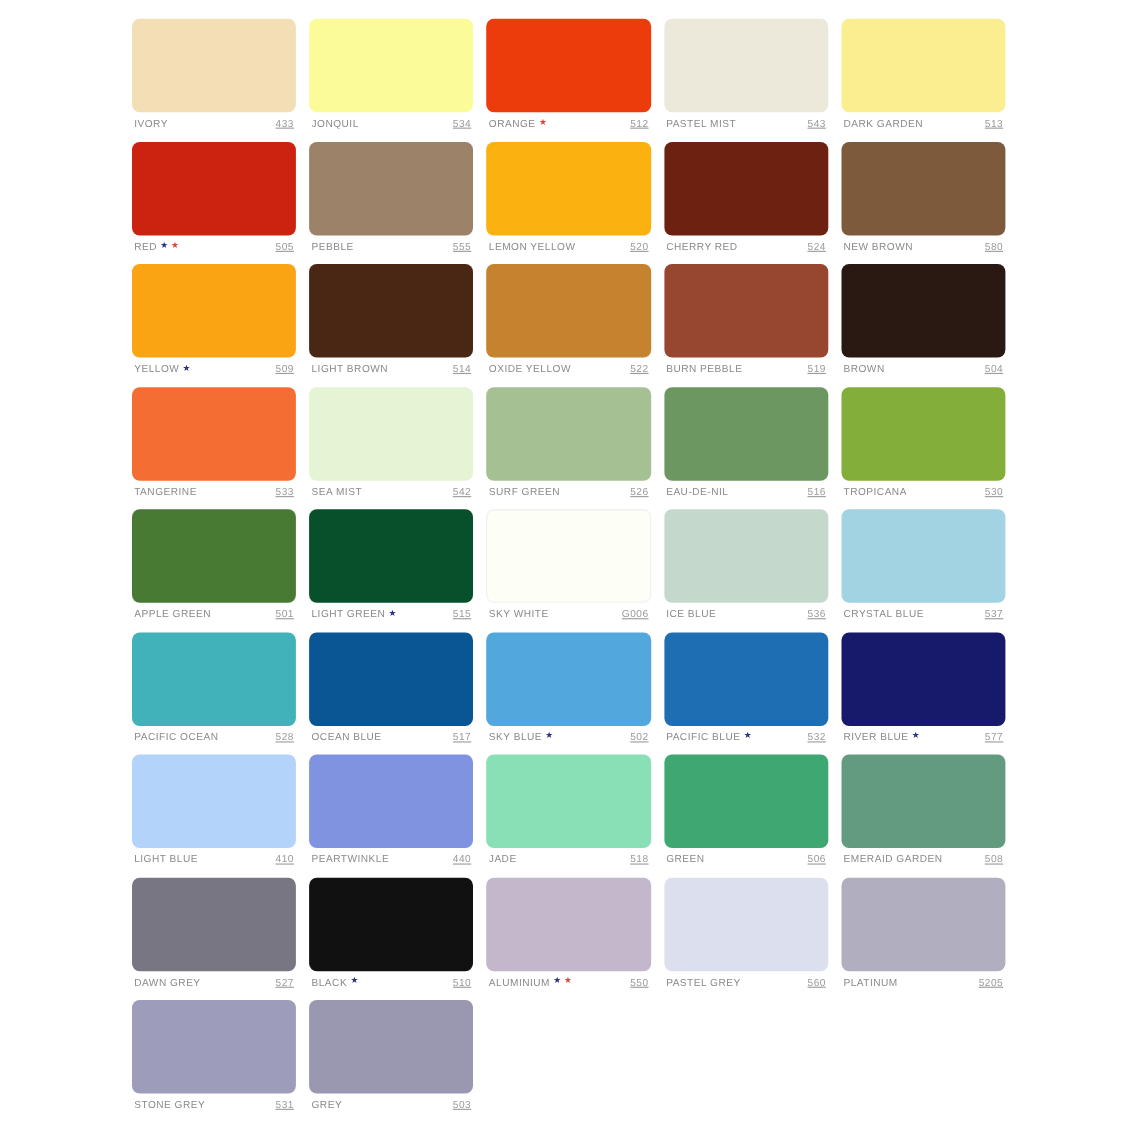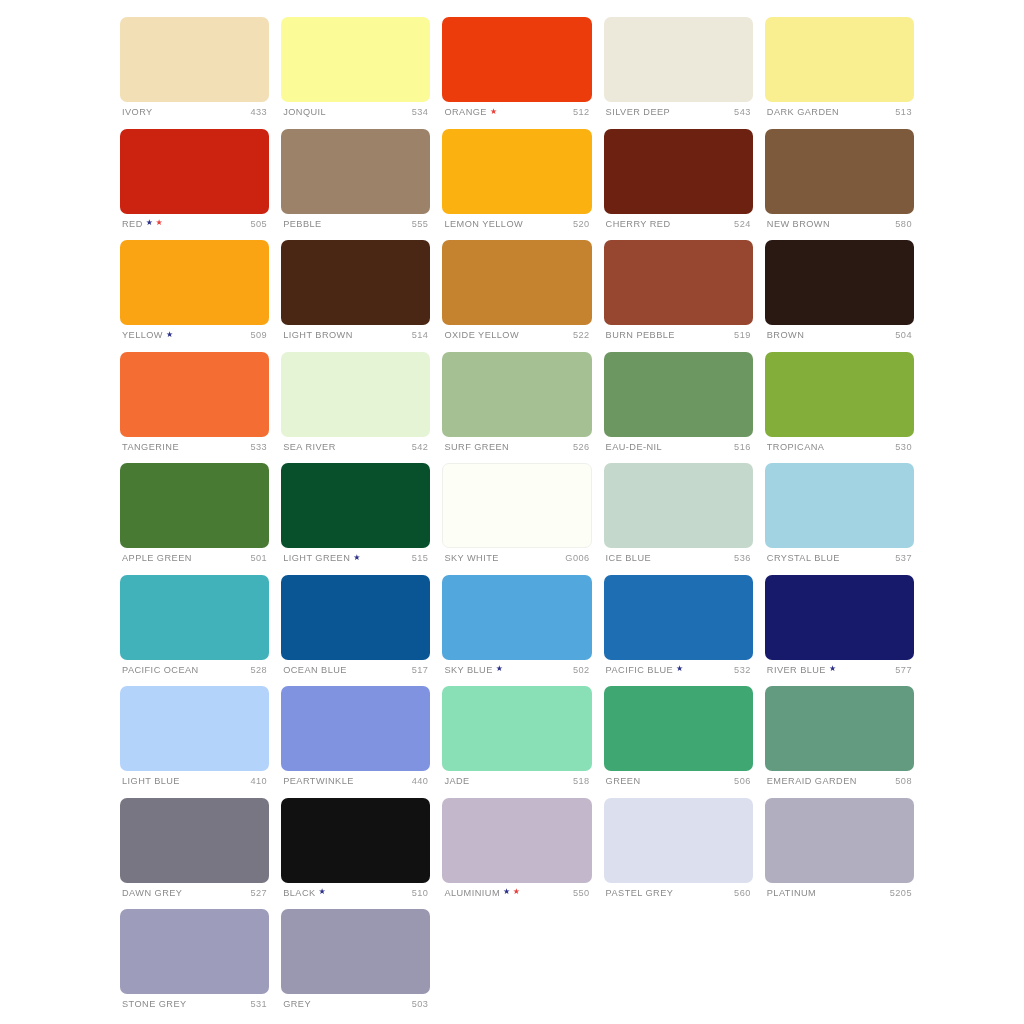--- a/index.html
+++ b/index.html
@@ -72,20 +72,21 @@
     font-size: 8px;
     line-height: 1;
     position: relative;
     top: -0.5px;
   }
   .star.blue { color: #2b2f87; }
   .star.red  { color: #e8403a; }
   .code {
     color: #9a9a9a;
     margin-left: 6px;
+    text-decoration: underline;
   }
 </style>
 </head>
 <body>
 
 <div id="chart">
   <div class="grid">
       <div class="cell">
         <div class="swatch" style="background: rgb(242, 223, 182);"></div>
         <div class="caption">
@@ -113,21 +114,21 @@
               <span class="star red" style="color: rgb(232, 64, 58);">★</span>
             </span>
           </div>
           <span class="code">512</span>
         </div>
       </div>
       <div class="cell">
         <div class="swatch" style="background: rgb(236, 232, 218);"></div>
         <div class="caption">
           <div class="name-wrap">
-            <span class="cname">SILVER DEEP</span>
+            <span class="cname">PASTEL MIST</span>
           </div>
           <span class="code">543</span>
         </div>
       </div>
       <div class="cell">
         <div class="swatch" style="background: rgb(249, 238, 144);"></div>
         <div class="caption">
           <div class="name-wrap">
             <span class="cname">DARK GARDEN</span>
           </div>
@@ -237,21 +238,21 @@
           <div class="name-wrap">
             <span class="cname">TANGERINE</span>
           </div>
           <span class="code">533</span>
         </div>
       </div>
       <div class="cell">
         <div class="swatch" style="background: rgb(228, 244, 212);"></div>
         <div class="caption">
           <div class="name-wrap">
-            <span class="cname">SEA RIVER</span>
+            <span class="cname">SEA MIST</span>
           </div>
           <span class="code">542</span>
         </div>
       </div>
       <div class="cell">
         <div class="swatch" style="background: rgb(165, 193, 148);"></div>
         <div class="caption">
           <div class="name-wrap">
             <span class="cname">SURF GREEN</span>
           </div>

